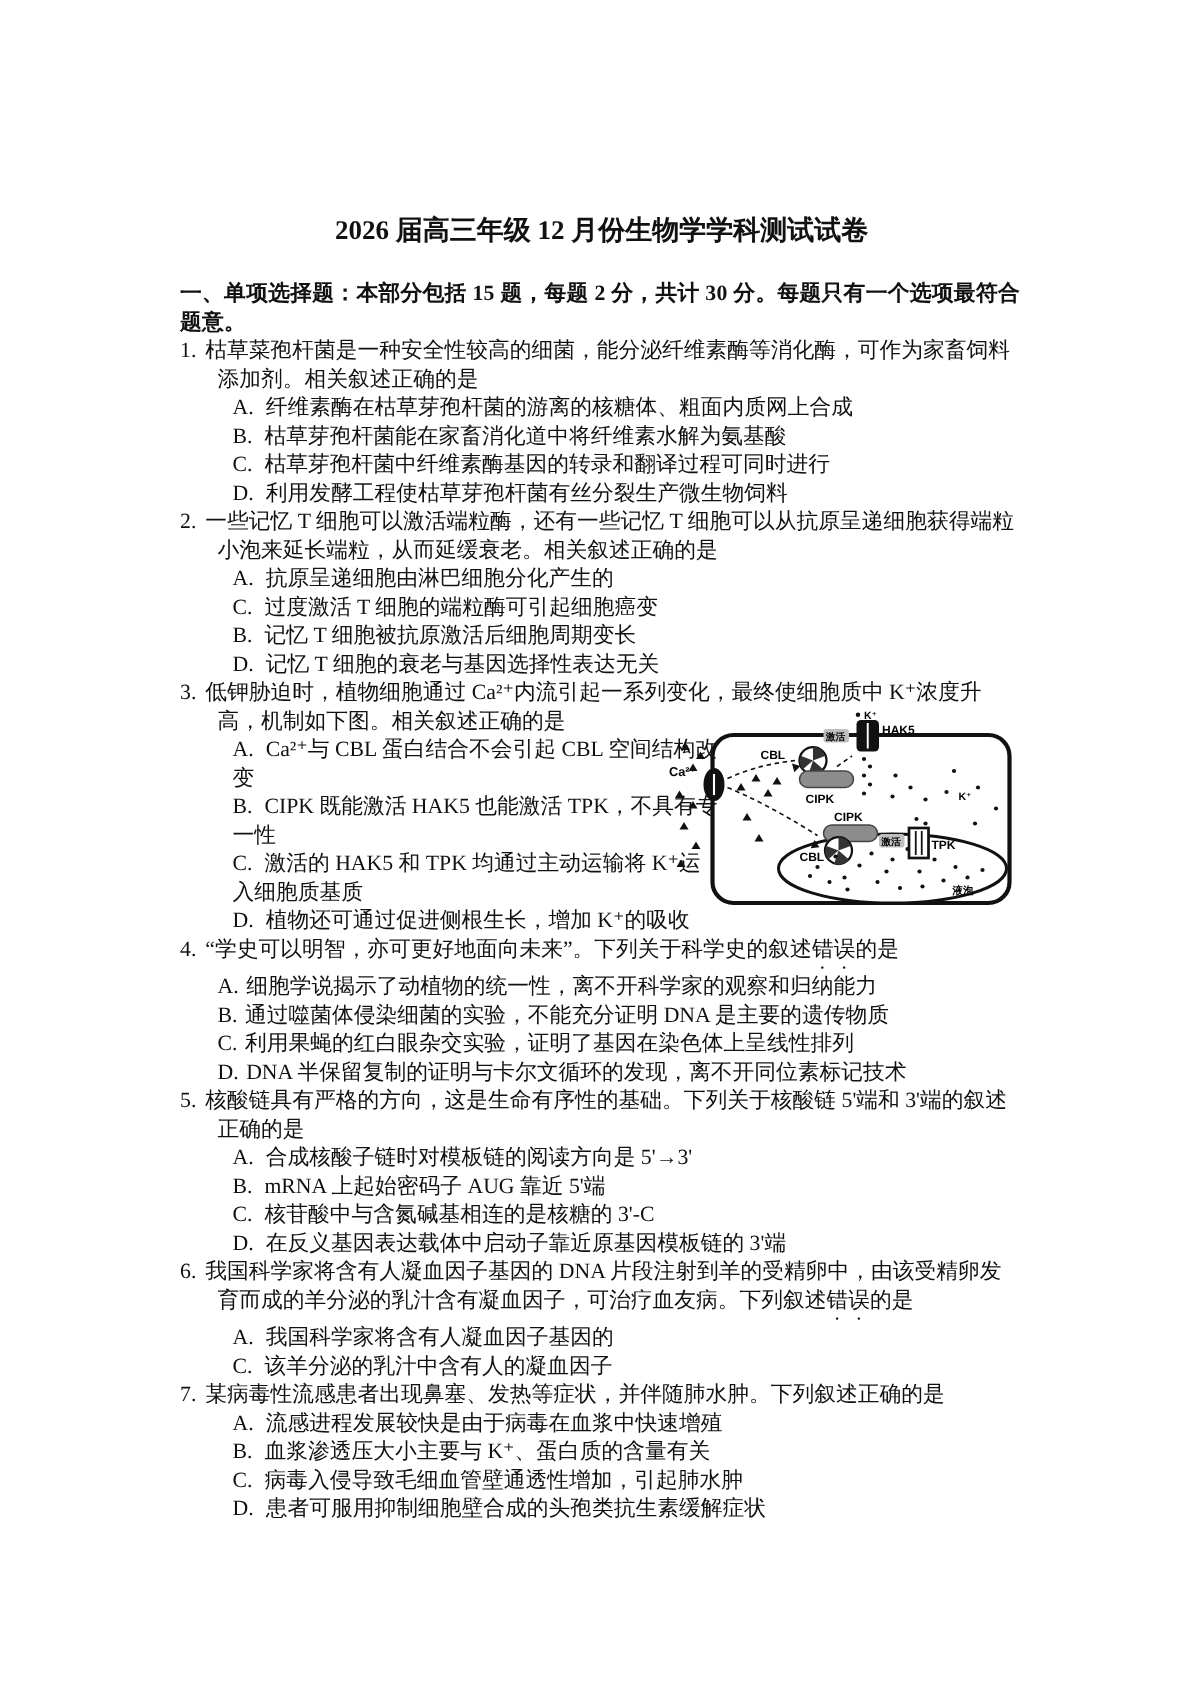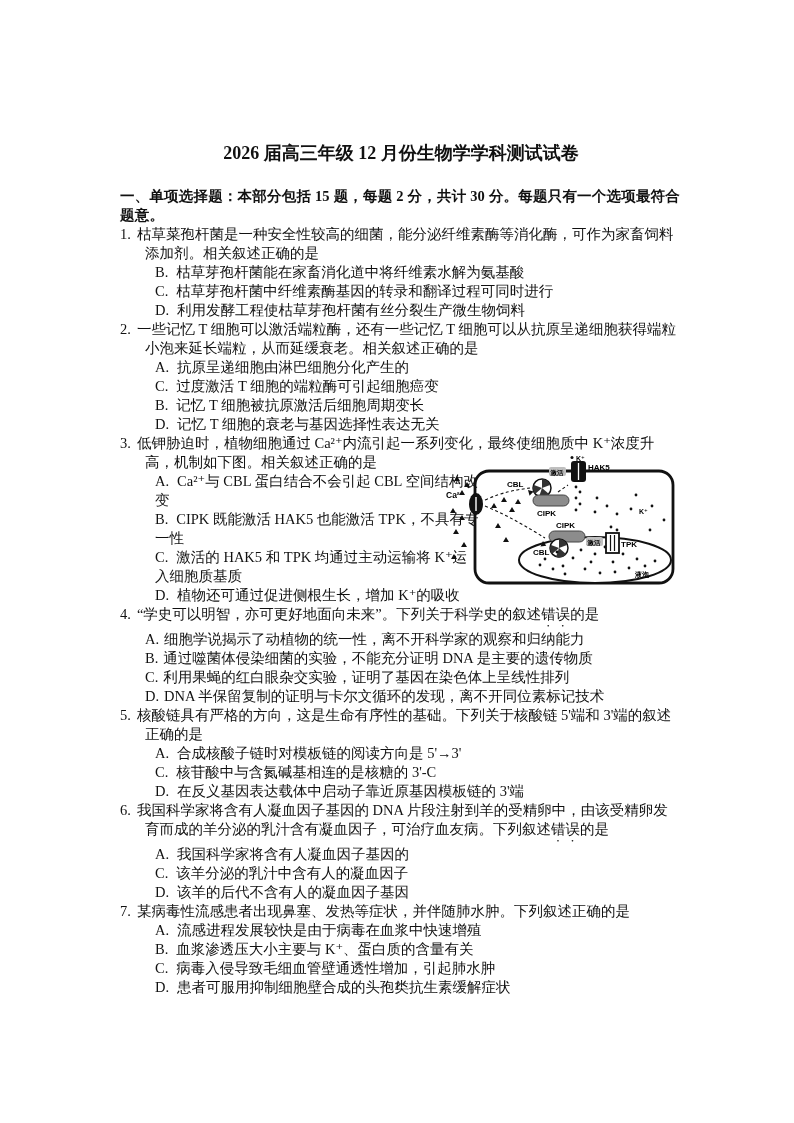--- a/index.html
+++ b/index.html
@@ -50,20 +50,21 @@
 
 <div class="page">
   <div class="content">
 
     <div class="exam-title">2026 届高三年级 12 月份生物学学科测试试卷</div>
 
     <div class="section-header">一、单项选择题：本部分包括 15 题，每题 2 分，共计 30 分。每题只有一个选项最符合题意。</div>
 
     <div class="question">
       <div class="q-first"><span class="q-num">1.</span><span>枯草菜孢杆菌是一种安全性较高的细菌，能分泌纤维素酶等消化酶，可作为家畜饲料添加剂。相关叙述正确的是</span></div>
+      <div class="opt"><span class="opt-label">A.</span><span>纤维素酶在枯草芽孢杆菌的游离的核糖体、粗面内质网上合成</span></div>
       <div class="opt"><span class="opt-label">B.</span><span>枯草芽孢杆菌能在家畜消化道中将纤维素水解为氨基酸</span></div>
       <div class="opt"><span class="opt-label">C.</span><span>枯草芽孢杆菌中纤维素酶基因的转录和翻译过程可同时进行</span></div>
       <div class="opt"><span class="opt-label">D.</span><span>利用发酵工程使枯草芽孢杆菌有丝分裂生产微生物饲料</span></div>
     </div>
 
     <div class="question">
       <div class="q-first"><span class="q-num">2.</span><span>一些记忆 T 细胞可以激活端粒酶，还有一些记忆 T 细胞可以从抗原呈递细胞获得端粒小泡来延长端粒，从而延缓衰老。相关叙述正确的是</span></div>
       <div class="opt"><span class="opt-label">A.</span><span>抗原呈递细胞由淋巴细胞分化产生的</span></div>
       <div class="opt"><span class="opt-label">C.</span><span>过度激活 T 细胞的端粒酶可引起细胞癌变</span></div>
       <div class="opt"><span class="opt-label">B.</span><span>记忆 T 细胞被抗原激活后细胞周期变长</span></div>
@@ -205,29 +206,29 @@
       <div class="q-first"><span class="q-num">4.</span><span>“学史可以明智，亦可更好地面向未来”。下列关于科学史的叙述</span><span class="emph">错误</span><span>的是</span></div>
       <div class="opt tight"><span class="opt-label">A.</span><span>细胞学说揭示了动植物的统一性，离不开科学家的观察和归纳能力</span></div>
       <div class="opt tight"><span class="opt-label">B.</span><span>通过噬菌体侵染细菌的实验，不能充分证明 DNA 是主要的遗传物质</span></div>
       <div class="opt tight"><span class="opt-label">C.</span><span>利用果蝇的红白眼杂交实验，证明了基因在染色体上呈线性排列</span></div>
       <div class="opt tight"><span class="opt-label">D.</span><span>DNA 半保留复制的证明与卡尔文循环的发现，离不开同位素标记技术</span></div>
     </div>
 
     <div class="question">
       <div class="q-first"><span class="q-num">5.</span><span>核酸链具有严格的方向，这是生命有序性的基础。下列关于核酸链 5'端和 3'端的叙述正确的是</span></div>
       <div class="opt"><span class="opt-label">A.</span><span>合成核酸子链时对模板链的阅读方向是 5'→3'</span></div>
+      <div class="opt"><span class="opt-label">B.</span><span>mRNA 上起始密码子 AUG 靠近 5'端</span></div>
       <div class="opt"><span class="opt-label">C.</span><span>核苷酸中与含氮碱基相连的是核糖的 3'-C</span></div>
       <div class="opt"><span class="opt-label">D.</span><span>在反义基因表达载体中启动子靠近原基因模板链的 3'端</span></div>
     </div>
 
     <div class="question">
       <div class="q-first"><span class="q-num">6.</span><span>我国科学家将含有人凝血因子基因的 DNA 片段注射到羊的受精卵中，由该受精卵发育而成的羊分泌的乳汁含有凝血因子，可治疗血友病。下列叙述</span><span class="emph">错误</span><span>的是</span></div>
       <div class="opt"><span class="opt-label">A.</span><span>我国科学家将含有人凝血因子基因的</span></div>
       <div class="opt"><span class="opt-label">C.</span><span>该羊分泌的乳汁中含有人的凝血因子</span></div>
-      <div class="opt"><span class="opt-label">D.</span><span>该羊的后代不含有人的凝血因子基因</span></div>
     </div>
 
     <div class="question">
       <div class="q-first"><span class="q-num">7.</span><span>某病毒性流感患者出现鼻塞、发热等症状，并伴随肺水肿。下列叙述正确的是</span></div>
       <div class="opt"><span class="opt-label">A.</span><span>流感进程发展较快是由于病毒在血浆中快速增殖</span></div>
       <div class="opt"><span class="opt-label">B.</span><span>血浆渗透压大小主要与 K⁺、蛋白质的含量有关</span></div>
       <div class="opt"><span class="opt-label">C.</span><span>病毒入侵导致毛细血管壁通透性增加，引起肺水肿</span></div>
       <div class="opt"><span class="opt-label">D.</span><span>患者可服用抑制细胞壁合成的头孢类抗生素缓解症状</span></div>
     </div>
 

